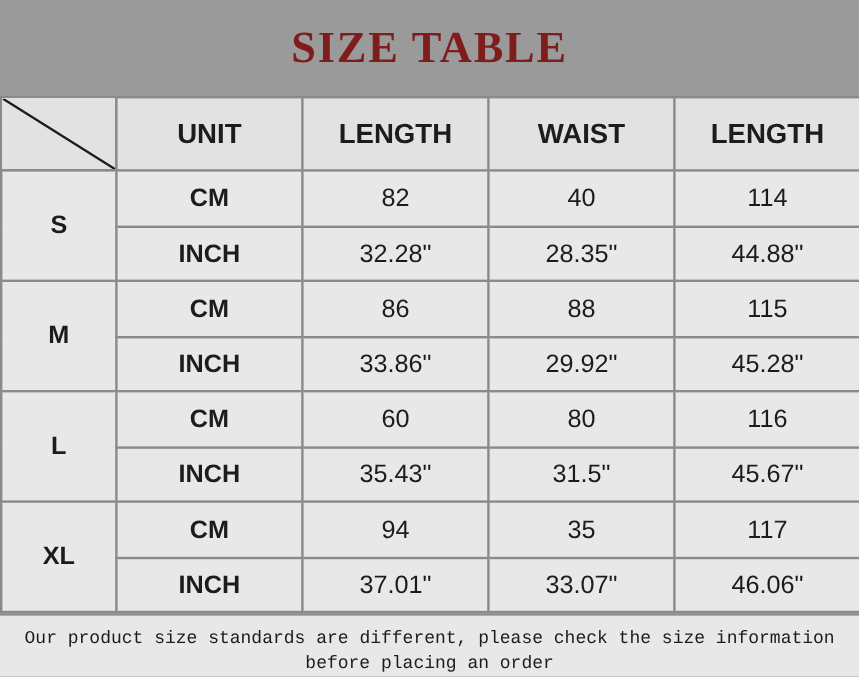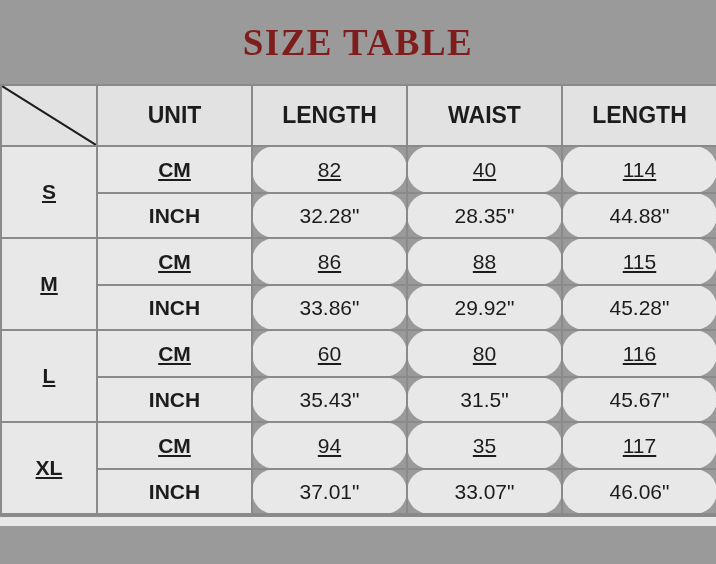--- a/index.html
+++ b/index.html
@@ -78,29 +78,28 @@
     top: 0;
     width: 100%;
     height: 100%;
     display: block;
   }
   .size-cell {
     font-size: 24px;
     font-weight: bold;
     background: #e2e2e2;
   }
-  .cm-row td { height: 45px; text-decoration: underline; }
+  .cm-row td { height: 45px; }
   .inch-row td { height: 43px; margin-top: 28px; }
   .unit-cell {
     font-weight: bold;
     font-size: 21px;
   }
   .val-cell {
     font-size: 21px;
-    border-radius: 23px;
   }
   
   .footer-note {
     flex: 1;
     background: #e8e8e8;
     border-top: 2px solid #8a8a8a;
     display: flex;
     flex-direction: column;
     align-items: center;
     justify-content: flex-start;
@@ -203,16 +202,18 @@
       <tr class="inch-row">
         <td class="unit-cell">INCH</td>
         <td class="val-cell">37.01"</td>
         <td class="val-cell">33.07"</td>
         <td class="val-cell">46.06"</td>
       </tr>
     </tbody>
   </table>
 
   <div class="footer-note">
+    <div class="footer-line">Our product size standards are different, please check the size information</div>
+    <div class="footer-line">before placing an order</div>
     <div class="footer-spacer"></div>
   </div>
 
 </div>
 
 </body></html>

